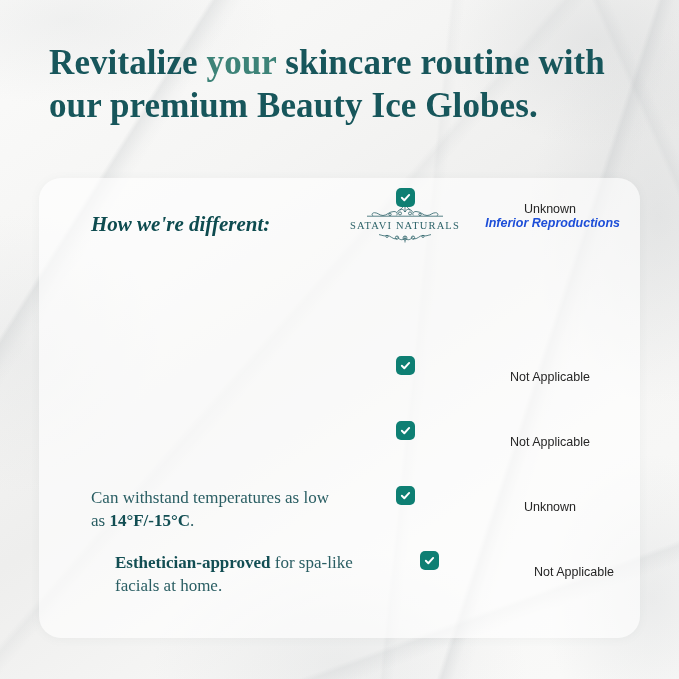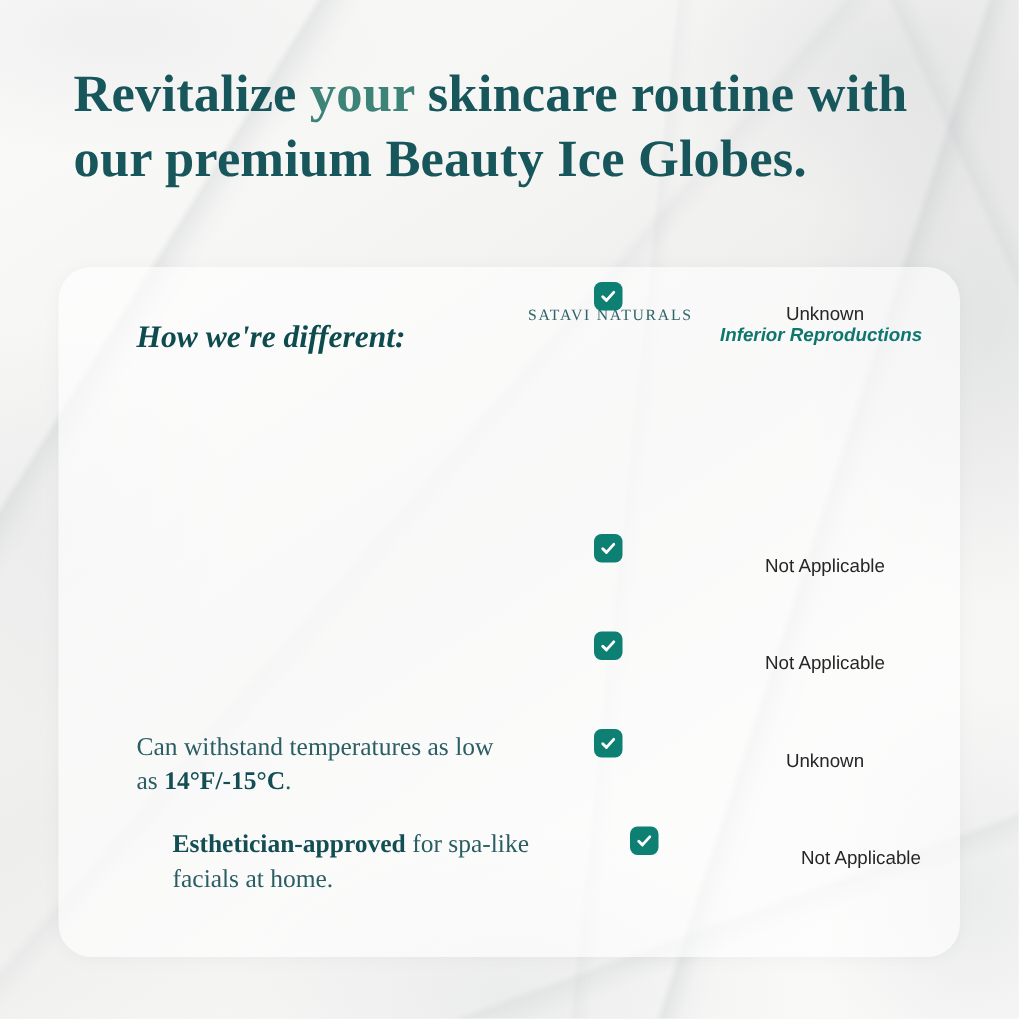--- a/index.html
+++ b/index.html
@@ -62,33 +62,33 @@
 
   #how-different-title {
     position:absolute; left:52px; top:33px; width:200px;
     font-family:"Liberation Serif", serif;
     font-weight:bold; font-style:italic;
     font-size:21px; line-height:1.3; color:#0d4b4f;
   }
 
   #brand-logo {
     position:absolute; left:311px; top:25px; width:110px;
-    display:flex; flex-direction:row; align-items:center; gap:2px;
+    display:flex; flex-direction:column; align-items:center; gap:2px;
   }
   #brand-logo-name {
     font-family:"Liberation Serif", serif;
     font-size:10.5px; letter-spacing:1.15px;
     color:#2d6369; white-space:nowrap;
   }
 
   #inferior-col-header {
     position:absolute; left:441px; top:37px; width:140px;
-    text-align:left;
+    text-align:right;
     font-size:12.5px; font-weight:bold; font-style:italic;
-    line-height:1.42; color:#0f766e;
+    line-height:1.42; color:#1d4ed8;
   }
 
   
   .feature-row { position:absolute; left:0; width:100%; height:65px; }
   .feature-row:nth-of-type(1) { top:103px; }
   .feature-row:nth-of-type(2) { top:168px; }
   .feature-row:nth-of-type(3) { top:233px; }
   .feature-row:nth-of-type(4) { top:298px; }
   .feature-row:nth-of-type(5) { top:363px;margin-left:24px; }
 

